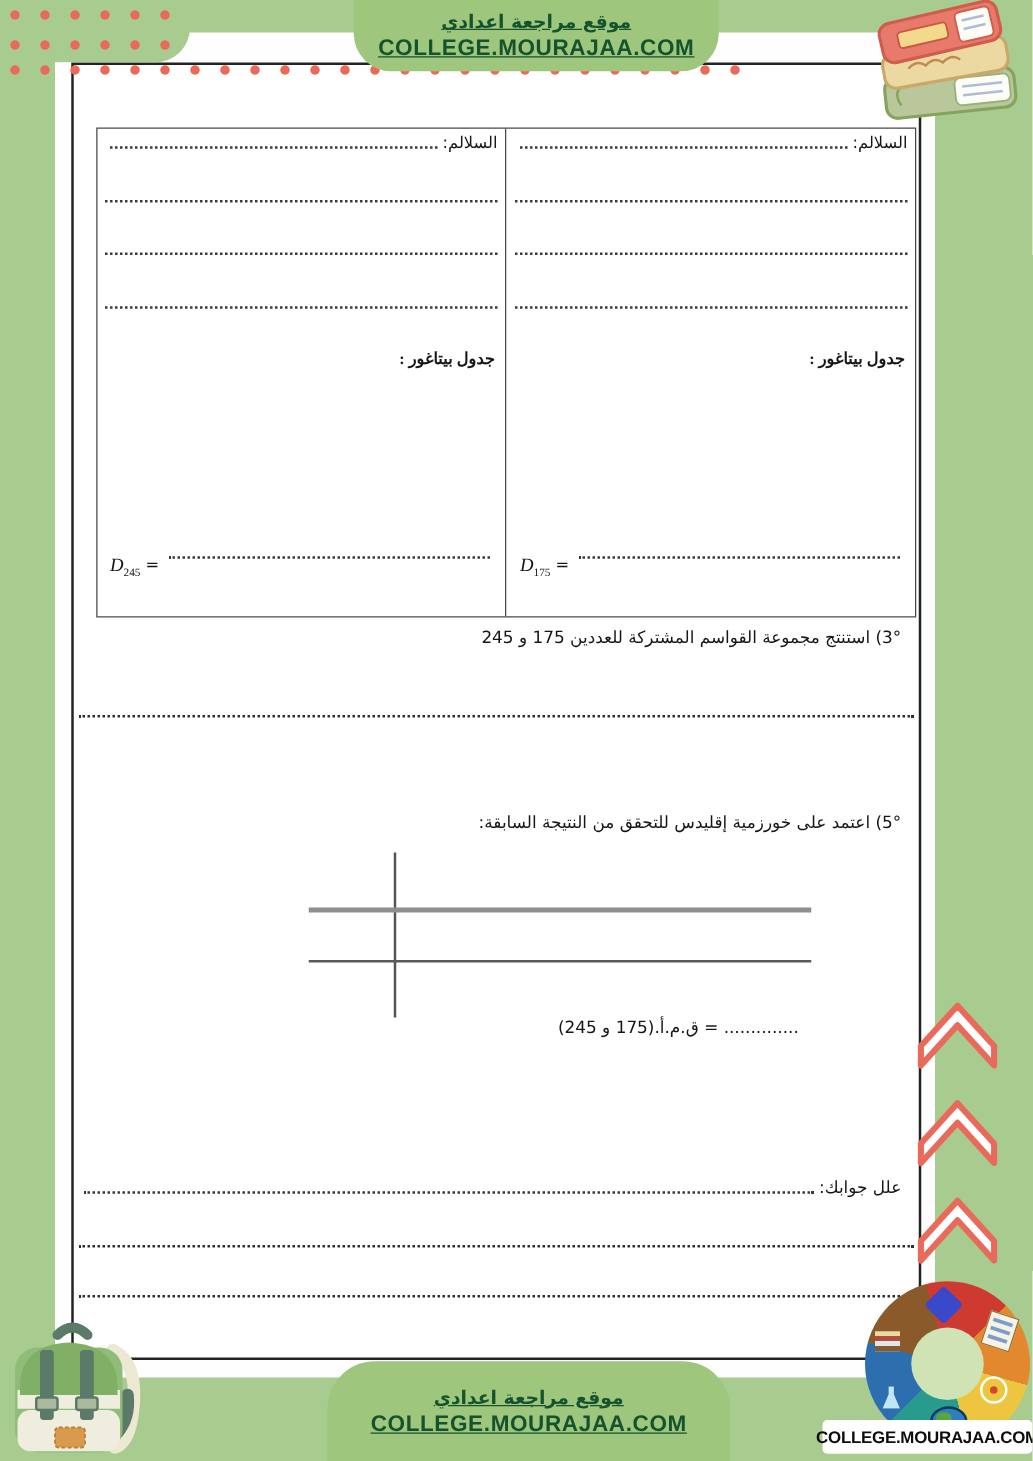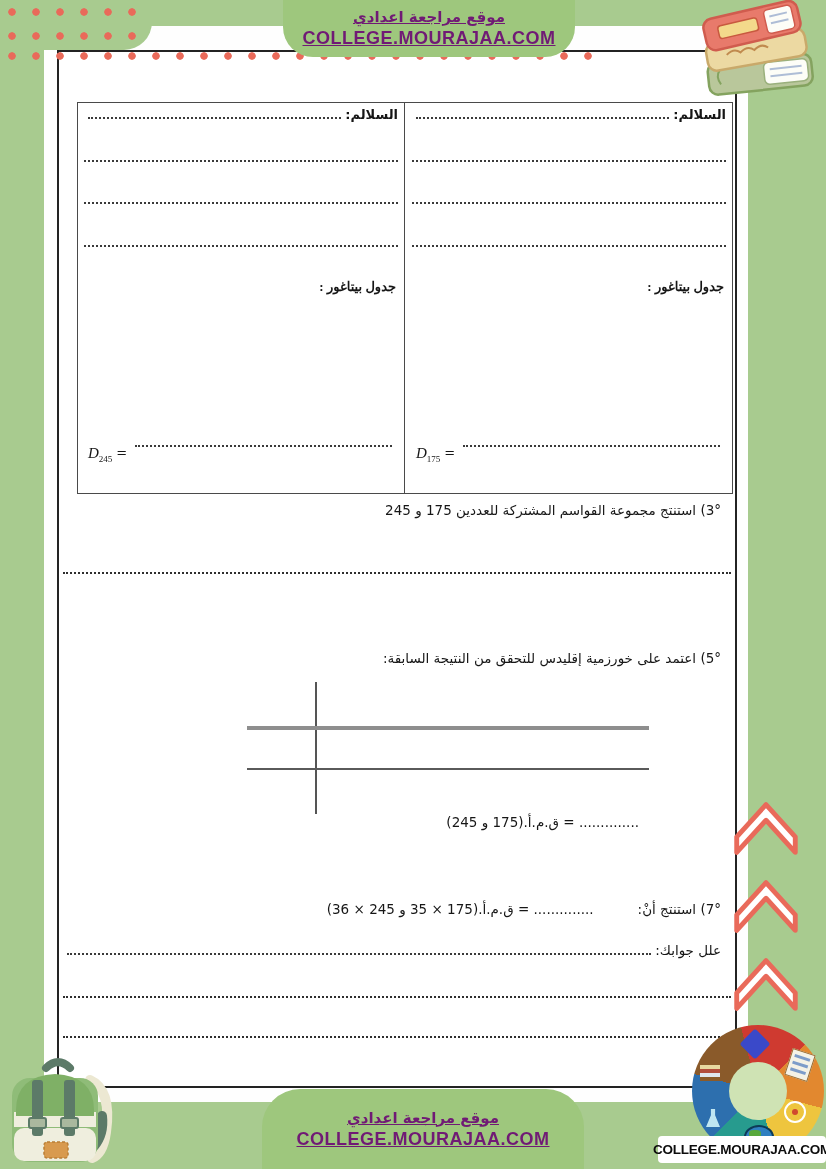--- a/index.html
+++ b/index.html
@@ -9,40 +9,40 @@
     font-family:"DejaVu Sans",sans-serif;color:#161616;
   }
   
   .sheet{position:absolute;left:44px;top:26px;width:704px;height:1076px;background:#fefefe;}
   .doc-border{position:absolute;left:57px;top:50px;width:676px;height:1034px;border:2px solid #232323;background:#fff;direction:rtl;}
   
   .dots{background-image:radial-gradient(circle,#e96a5a 3.4px,rgba(0,0,0,0) 4.1px);background-size:24px 24px;}
   .dots-block{position:absolute;left:0;top:0;width:152px;height:50px;background-color:#a8cb8f;border-radius:0 0 28px 0;}
   .dots-strip{position:absolute;left:0;top:44px;width:592px;height:24px;}
   
-  .badge{position:absolute;background:#9ec77d;color:#701a75;text-align:center;display:flex;flex-direction:column;justify-content:center;gap:2px;}
+  .badge{position:absolute;background:#9ec77d;color:#14532d;text-align:center;display:flex;flex-direction:column;justify-content:center;gap:2px;}
   .badge-top{left:283px;top:0;width:292px;height:57px;border-radius:0 0 30px 30px;}
   .badge-bottom{left:262px;top:1089px;width:322px;height:80px;border-radius:38px 38px 0 0;}
   .badge .t1{font-size:15px;font-weight:bold;text-decoration:underline;}
   .badge .t2{font-size:18px;font-weight:bold;text-decoration:underline;letter-spacing:.5px;font-family:"Liberation Sans",sans-serif;}
   
   .line{position:absolute;font-size:13.5px;white-space:nowrap;}
   .intro{top:16px;right:28px;font-size:14px;}
   .dvar{font-family:"Liberation Serif",serif;font-style:italic;font-size:15px;direction:ltr;unicode-bidi:isolate;display:inline-block;}
   .dvar sub{font-size:9px;font-style:normal;}
   .leader{flex:1;border-bottom:2px dotted #3a3a3a;margin:0 4px 3px 4px;}
   .dotline{position:absolute;border-bottom:2px dotted #2e2e2e;height:0;}
   .full-dot{left:4px;right:4px;}
   
   .twobox{position:absolute;left:18px;top:50px;width:654px;height:390px;border:1px solid #4a4a4a;}
   .col{position:absolute;top:0;height:100%;width:326px;}
   .col-right{right:0;}
   .col-left{left:0;}
   .divider{position:absolute;left:326px;top:0;width:1px;height:100%;background:#4a4a4a;}
-  .col .row-label{position:absolute;top:4px;right:6px;left:6px;display:flex;direction:rtl;font-size:13px;font-weight:700;}
+  .col .row-label{position:absolute;top:4px;right:6px;left:6px;display:flex;direction:rtl;font-size:13px;font-weight:400;}
   .col .wline{position:absolute;left:6px;right:6px;border-bottom:2px dotted #3a3a3a;}
   .col .table-label{position:absolute;top:176px;right:8px;font-size:13px;font-weight:600;font-family:Liberation Serif, serif;}
   .col .result{position:absolute;top:342px;left:10px;right:8px;display:flex;direction:ltr;align-items:flex-start;font-size:13px;}
   
   .vline{position:absolute;left:256px;top:630px;width:1.5px;height:132px;background:#555;}
   .hthick{position:absolute;left:188px;top:674px;width:402px;height:3.5px;background:#8e8e8e;}
   .hthin{position:absolute;left:188px;top:716px;width:402px;height:1.5px;background:#5a5a5a;}
   .eq-gap{display:inline-block;width:44px;}
   
   .chev{position:absolute;left:731px;width:70px;height:82px;}
@@ -113,23 +113,20 @@
 
   <div class="line" style="top:598px;right:14px">5°) اعتمد على خورزمية إقليدس للتحقق من النتيجة السابقة:</div>
 
   <div class="vline"></div>
   <div class="hthick"></div>
   <div class="hthin"></div>
 
   <div class="line" style="top:762px;right:96px">.............. = ق.م.أ.(175 و 245)</div>
 
 
-  <div class="line" style="top:849px;right:14px">
-    <span>7°) استنتج أنْ:</span><span class="eq-gap"></span><span>.............. = ق.م.أ.(175 × 35 و 245 × 36)</span>
-  </div>
 
   <div class="line" style="top:890px;right:14px;left:4px;display:flex;direction:rtl">
     <span>علل جوابك:</span>
     <span class="leader"></span>
   </div>
   <div class="dotline full-dot" style="top:944px"></div>
   <div class="dotline full-dot" style="top:984px"></div>
 </div>
 
 <div class="dots dots-block"></div>

